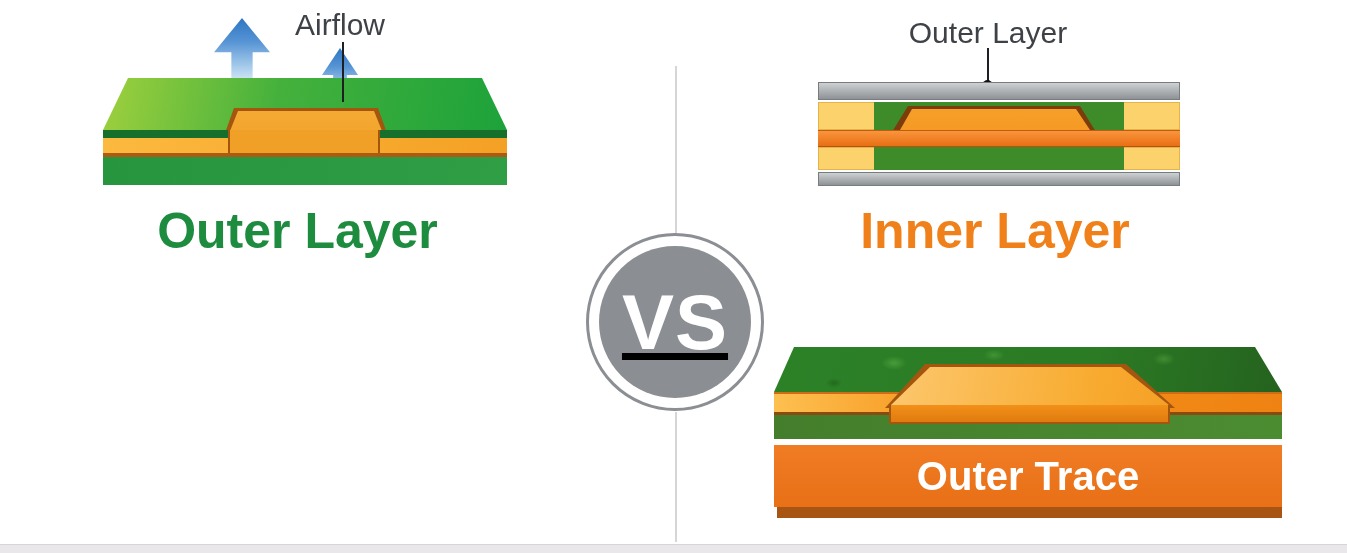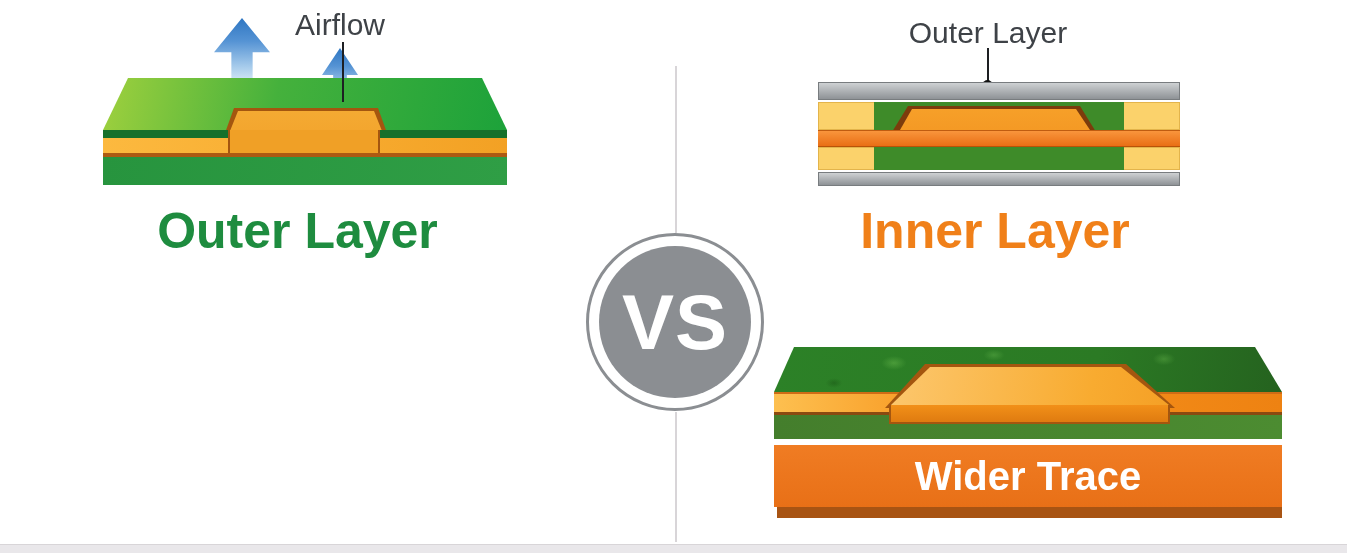--- a/index.html
+++ b/index.html
@@ -38,21 +38,21 @@
   
   .up-arrow{position:absolute;
     clip-path:polygon(50% 0,100% 52%,69% 52%,69% 100%,31% 100%,31% 52%,0 52%);
     background:linear-gradient(180deg,#2e76c2 0%,#5593d4 35%,#a9cdec 75%,#dcecf8 100%);}
   .arrow-stem{position:absolute;width:2px;background:#7aa3cf;}
   
   .piece{position:absolute;}
   .clip{position:absolute;left:0;top:0;width:100%;height:100%;}
   
   .vs-outer{position:absolute;left:586px;top:233px;width:172px;height:172px;border-radius:50%;
-    border:3px solid var(--vs_gray,#8b8e92);background:#fff;display:flex;align-items:center;justify-content:center;}
+    border:3px solid var(--vs_gray,#8b8e92);background:#fff;display:flex;align-items:center;justify-content:center;text-decoration:underline;}
   .vs-inner{width:152px;height:152px;border-radius:50%;background:var(--vs_gray,#8b8e92);
     display:flex;align-items:center;justify-content:center;}
   .vs-inner span{color:var(--label_text_white,#fff);font-size:78px;font-weight:700;letter-spacing:1px;}
   
   .base-band{position:absolute;display:flex;align-items:center;justify-content:center;}
   .base-band span{color:var(--label_text_white,#fff);font-size:40px;font-weight:700;}
   
   .face-dark-green{
     background-image:
       radial-gradient(18px 10px at 120px 18px, rgba(110,190,80,.45), transparent 70%),
@@ -141,18 +141,18 @@
     <div class="piece" style="left:0;top:70px;width:508px;height:24px;
          background:linear-gradient(90deg,#447e2c,#4c8c31);"></div>
     <div class="clip" style="clip-path:polygon(151px 19px,352px 19px,401px 63px,111px 63px);background:#a4560f;"></div>
     <div class="clip" style="clip-path:polygon(156px 22px,347px 22px,395px 60px,117px 60px);
          background:linear-gradient(100deg,#ffd892,#f8ab30 60%,#ef8d15);"></div>
     <div class="piece" style="left:115px;top:60px;width:277px;height:17px;box-sizing:content-box;
          background:linear-gradient(180deg,#f29018,#df7b10);
          border:2px solid #a4560f;border-top:0;"></div>
     <div class="base-band" style="left:0;top:100px;width:508px;height:62px;
          background:linear-gradient(180deg,#f07c23,#e87017);">
-      <span>Wider Trace</span>
+      <span>Outer Trace</span>
     </div>
     <div class="piece" style="left:3px;top:162px;width:505px;height:11px;background:#a85413;"></div>
   </div>
 
 </div>
 
 </body></html>

